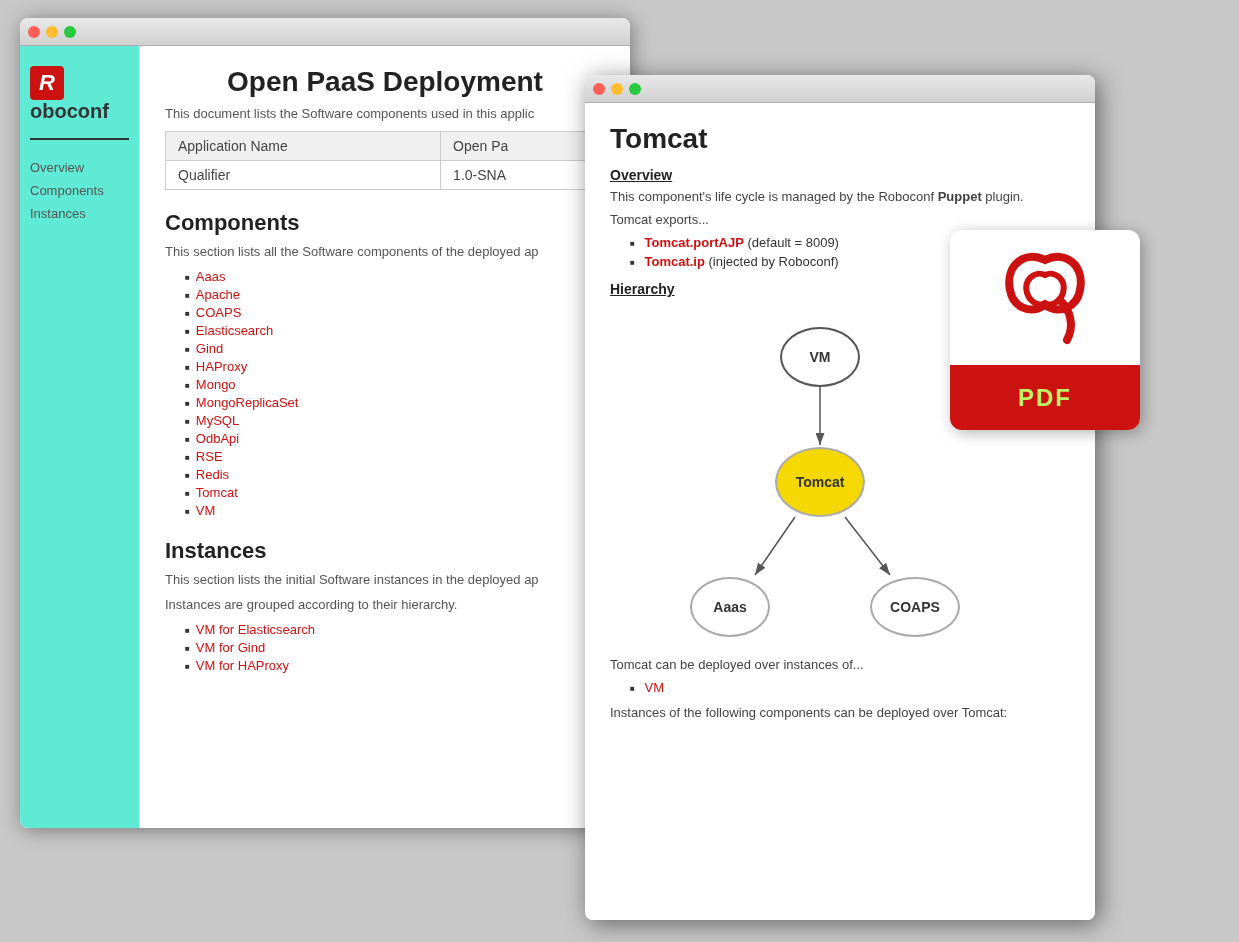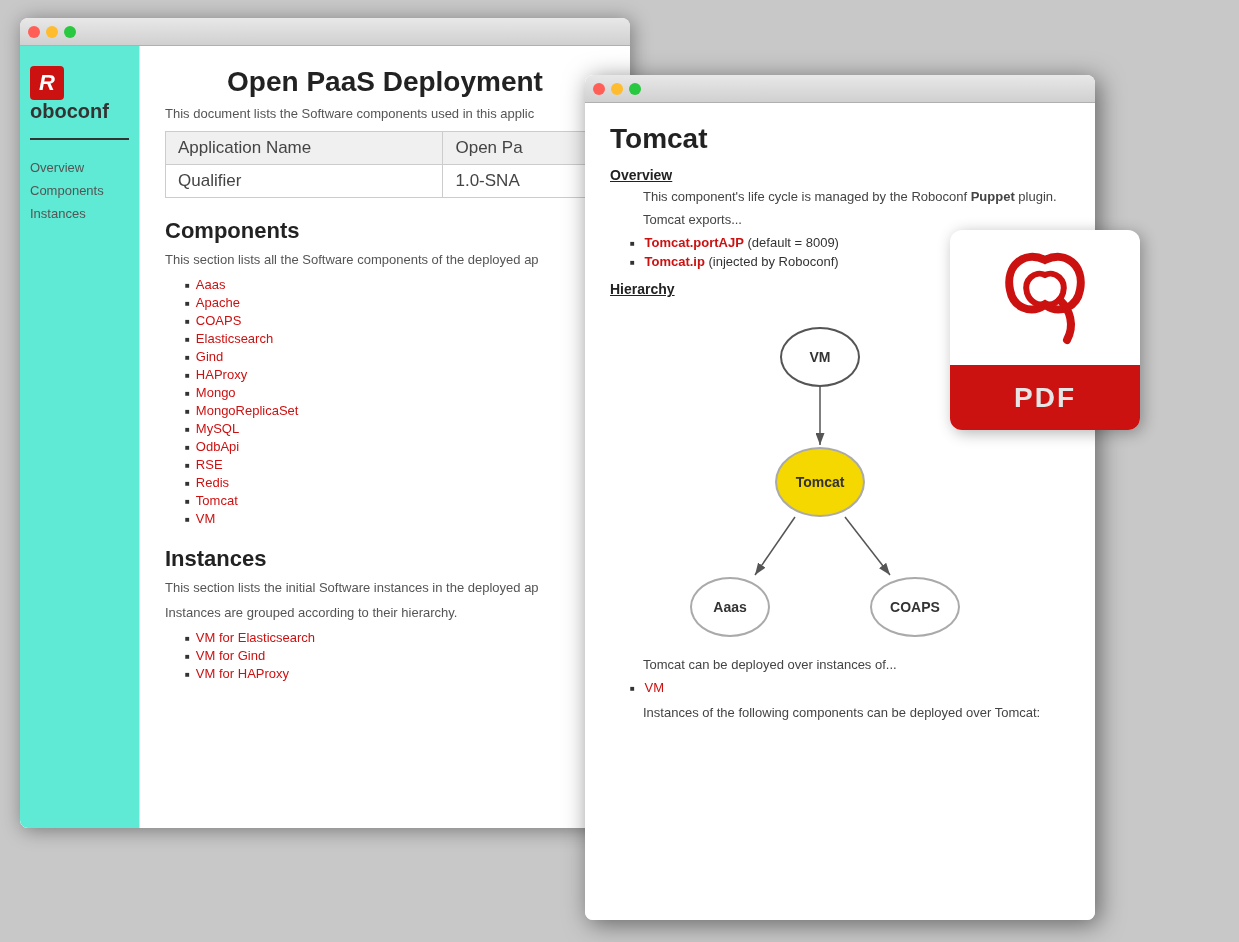--- a/index.html
+++ b/index.html
@@ -127,21 +127,21 @@
     .doc-main p {
       font-size: 13px;
       color: #555;
       margin-bottom: 10px;
     }
 
     .doc-table {
       border-collapse: collapse;
       width: 100%;
       margin-bottom: 15px;
-      font-size: 17px;
+      font-size: 14px;
       padding-left: 24px;
     }
 
     .doc-table th, .doc-table td {
       border: 1px solid #ccc;
       padding: 6px 12px;
       text-align: left;
     }
 
     .doc-table th {
@@ -208,21 +208,20 @@
       font-weight: bold;
       text-decoration: underline;
       color: #222;
       margin: 12px 0 6px 0;
     }
 
     .tomcat-content p {
       font-size: 13px;
       color: #444;
       margin-bottom: 8px;
-      margin-left: 33px;
     }
 
     .tomcat-content .bold { font-weight: bold; }
 
     .tomcat-list {
       list-style: none;
       padding-left: 20px;
       margin-bottom: 10px;
     }
 
@@ -346,23 +345,23 @@
     .pdf-red-bar {
       width: 100%;
       background: #cc1111;
       height: 65px;
       display: flex;
       align-items: center;
       justify-content: center;
     }
 
     .pdf-label {
-      font-size: 28px;
-      font-weight: bold;
-      color: #e5e5e5;
+      font-size: 24px;
+      font-weight: bold;
+      color: #bef264;
       letter-spacing: 2px;
     }
 
     
     .acrobat-svg {
       width: 100px;
       height: 110px;
     }
   </style>
 </head>

